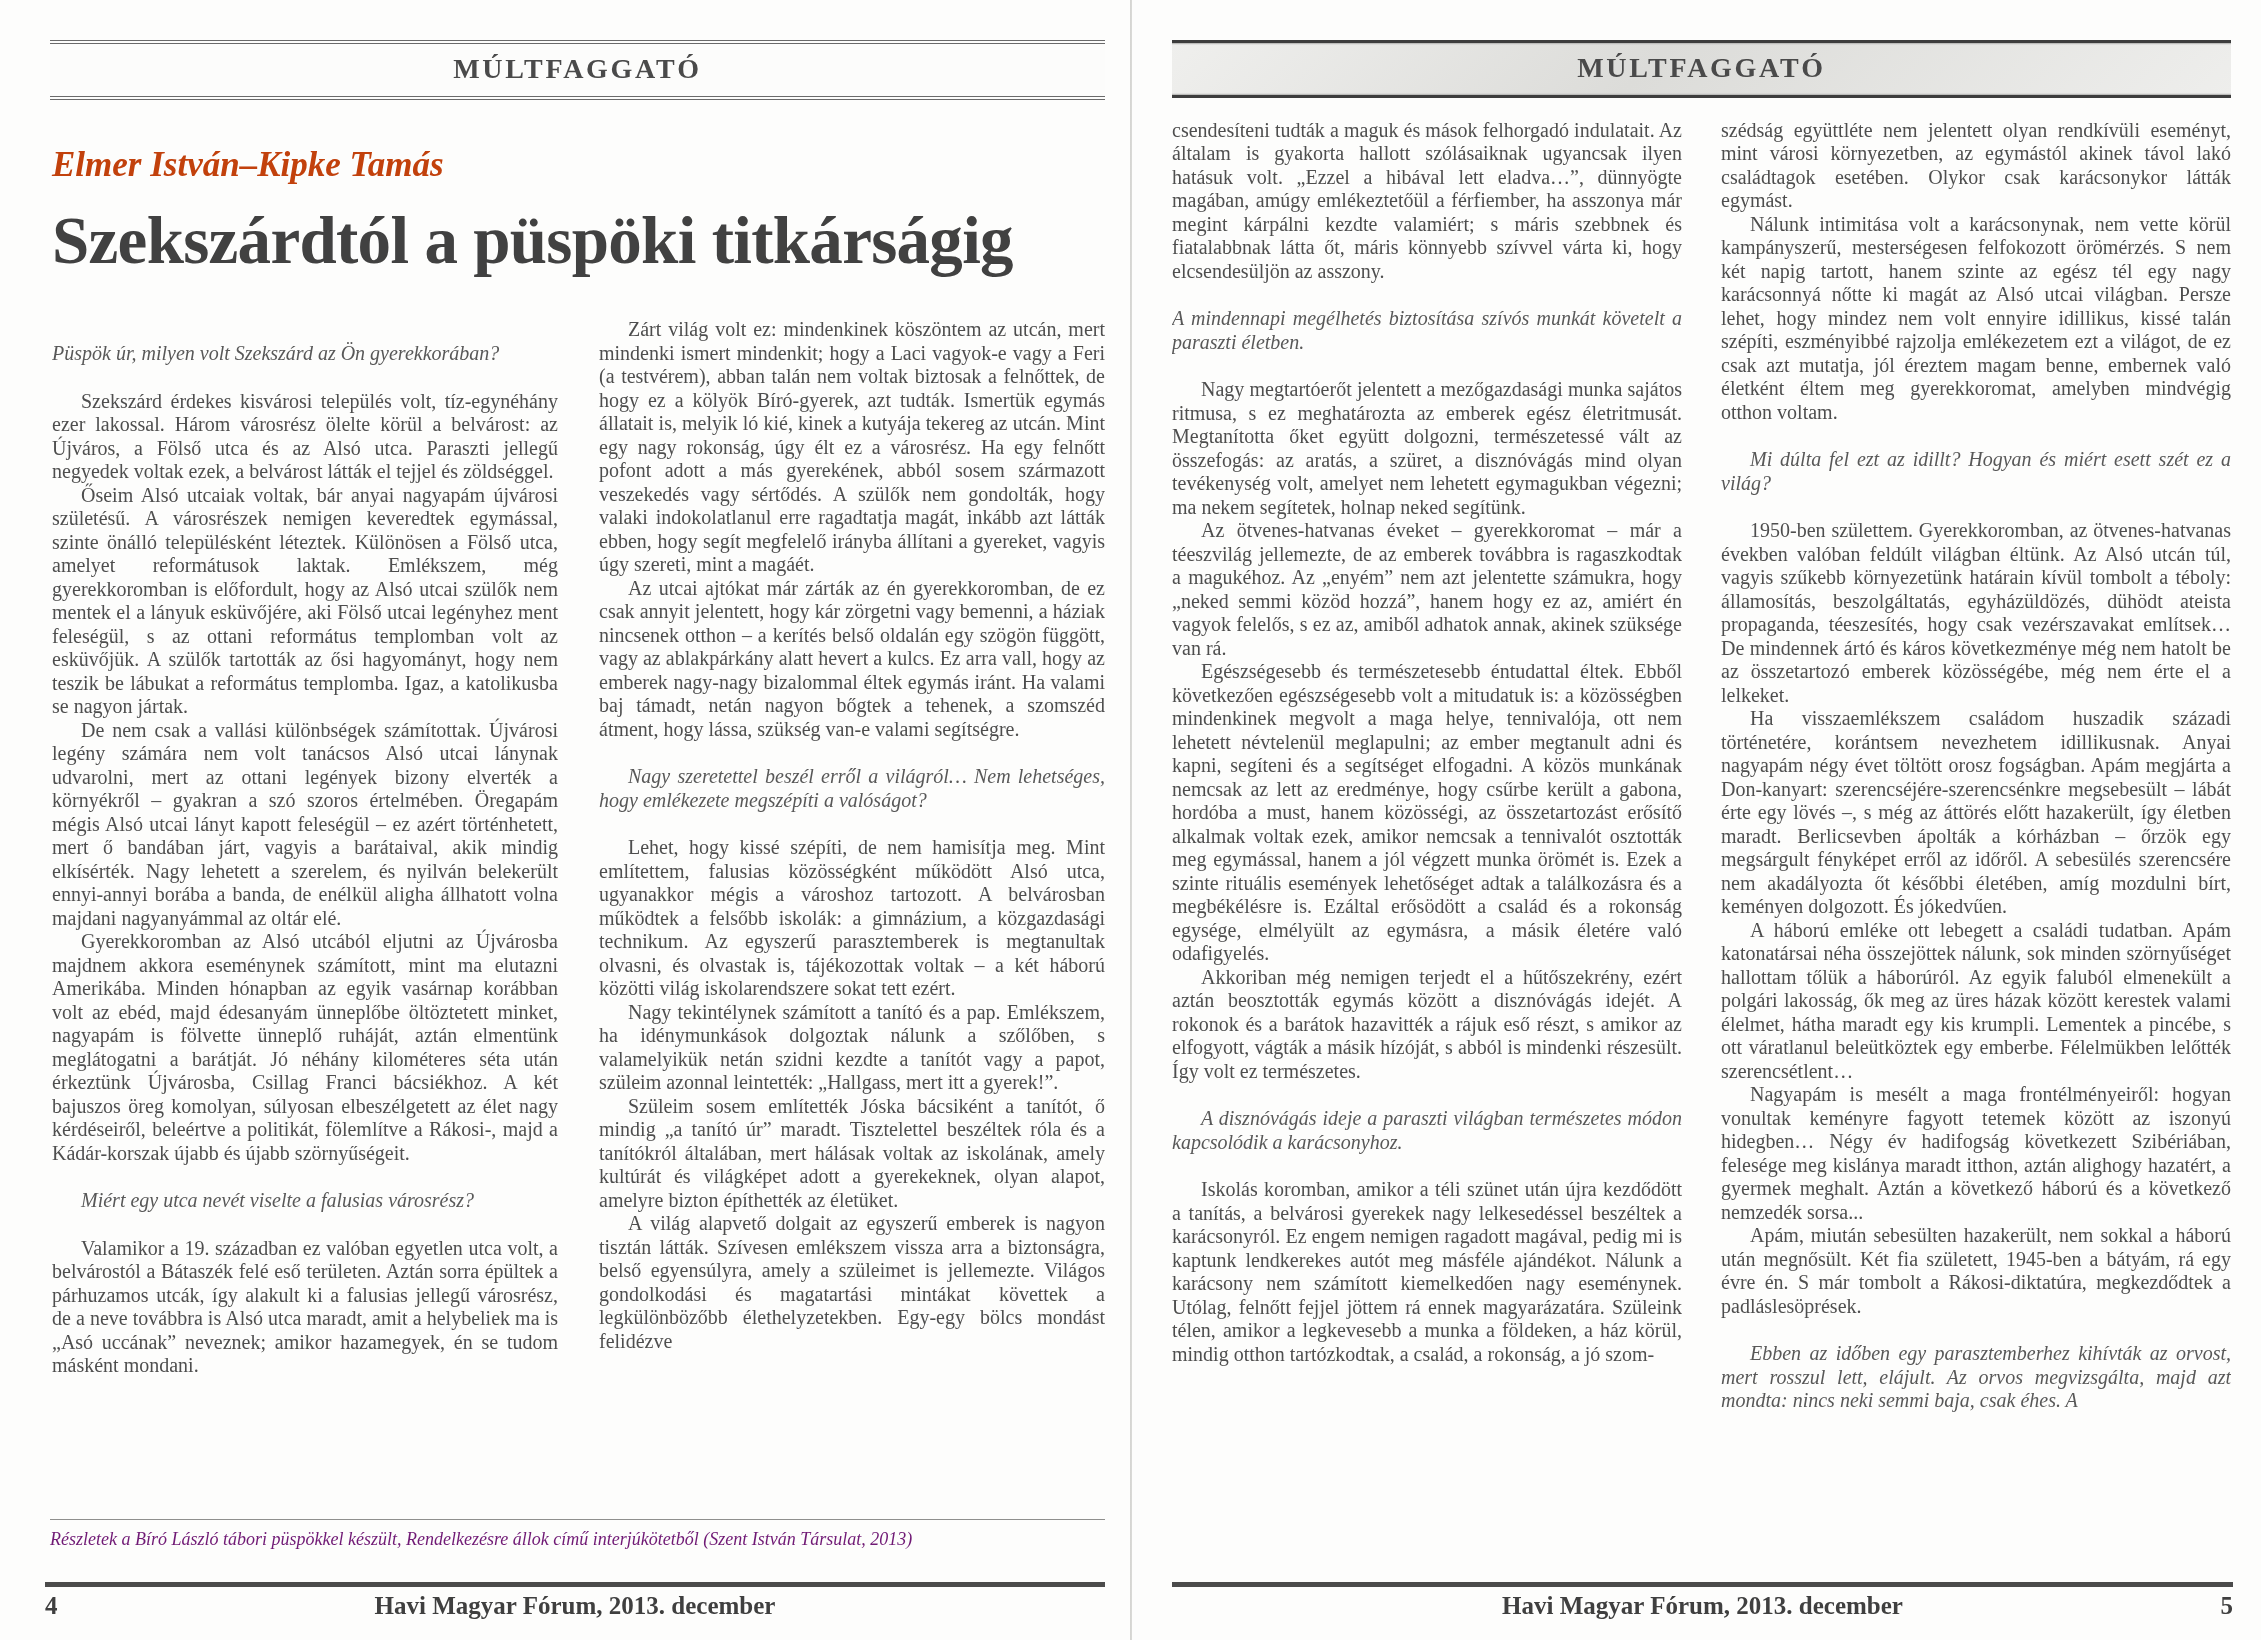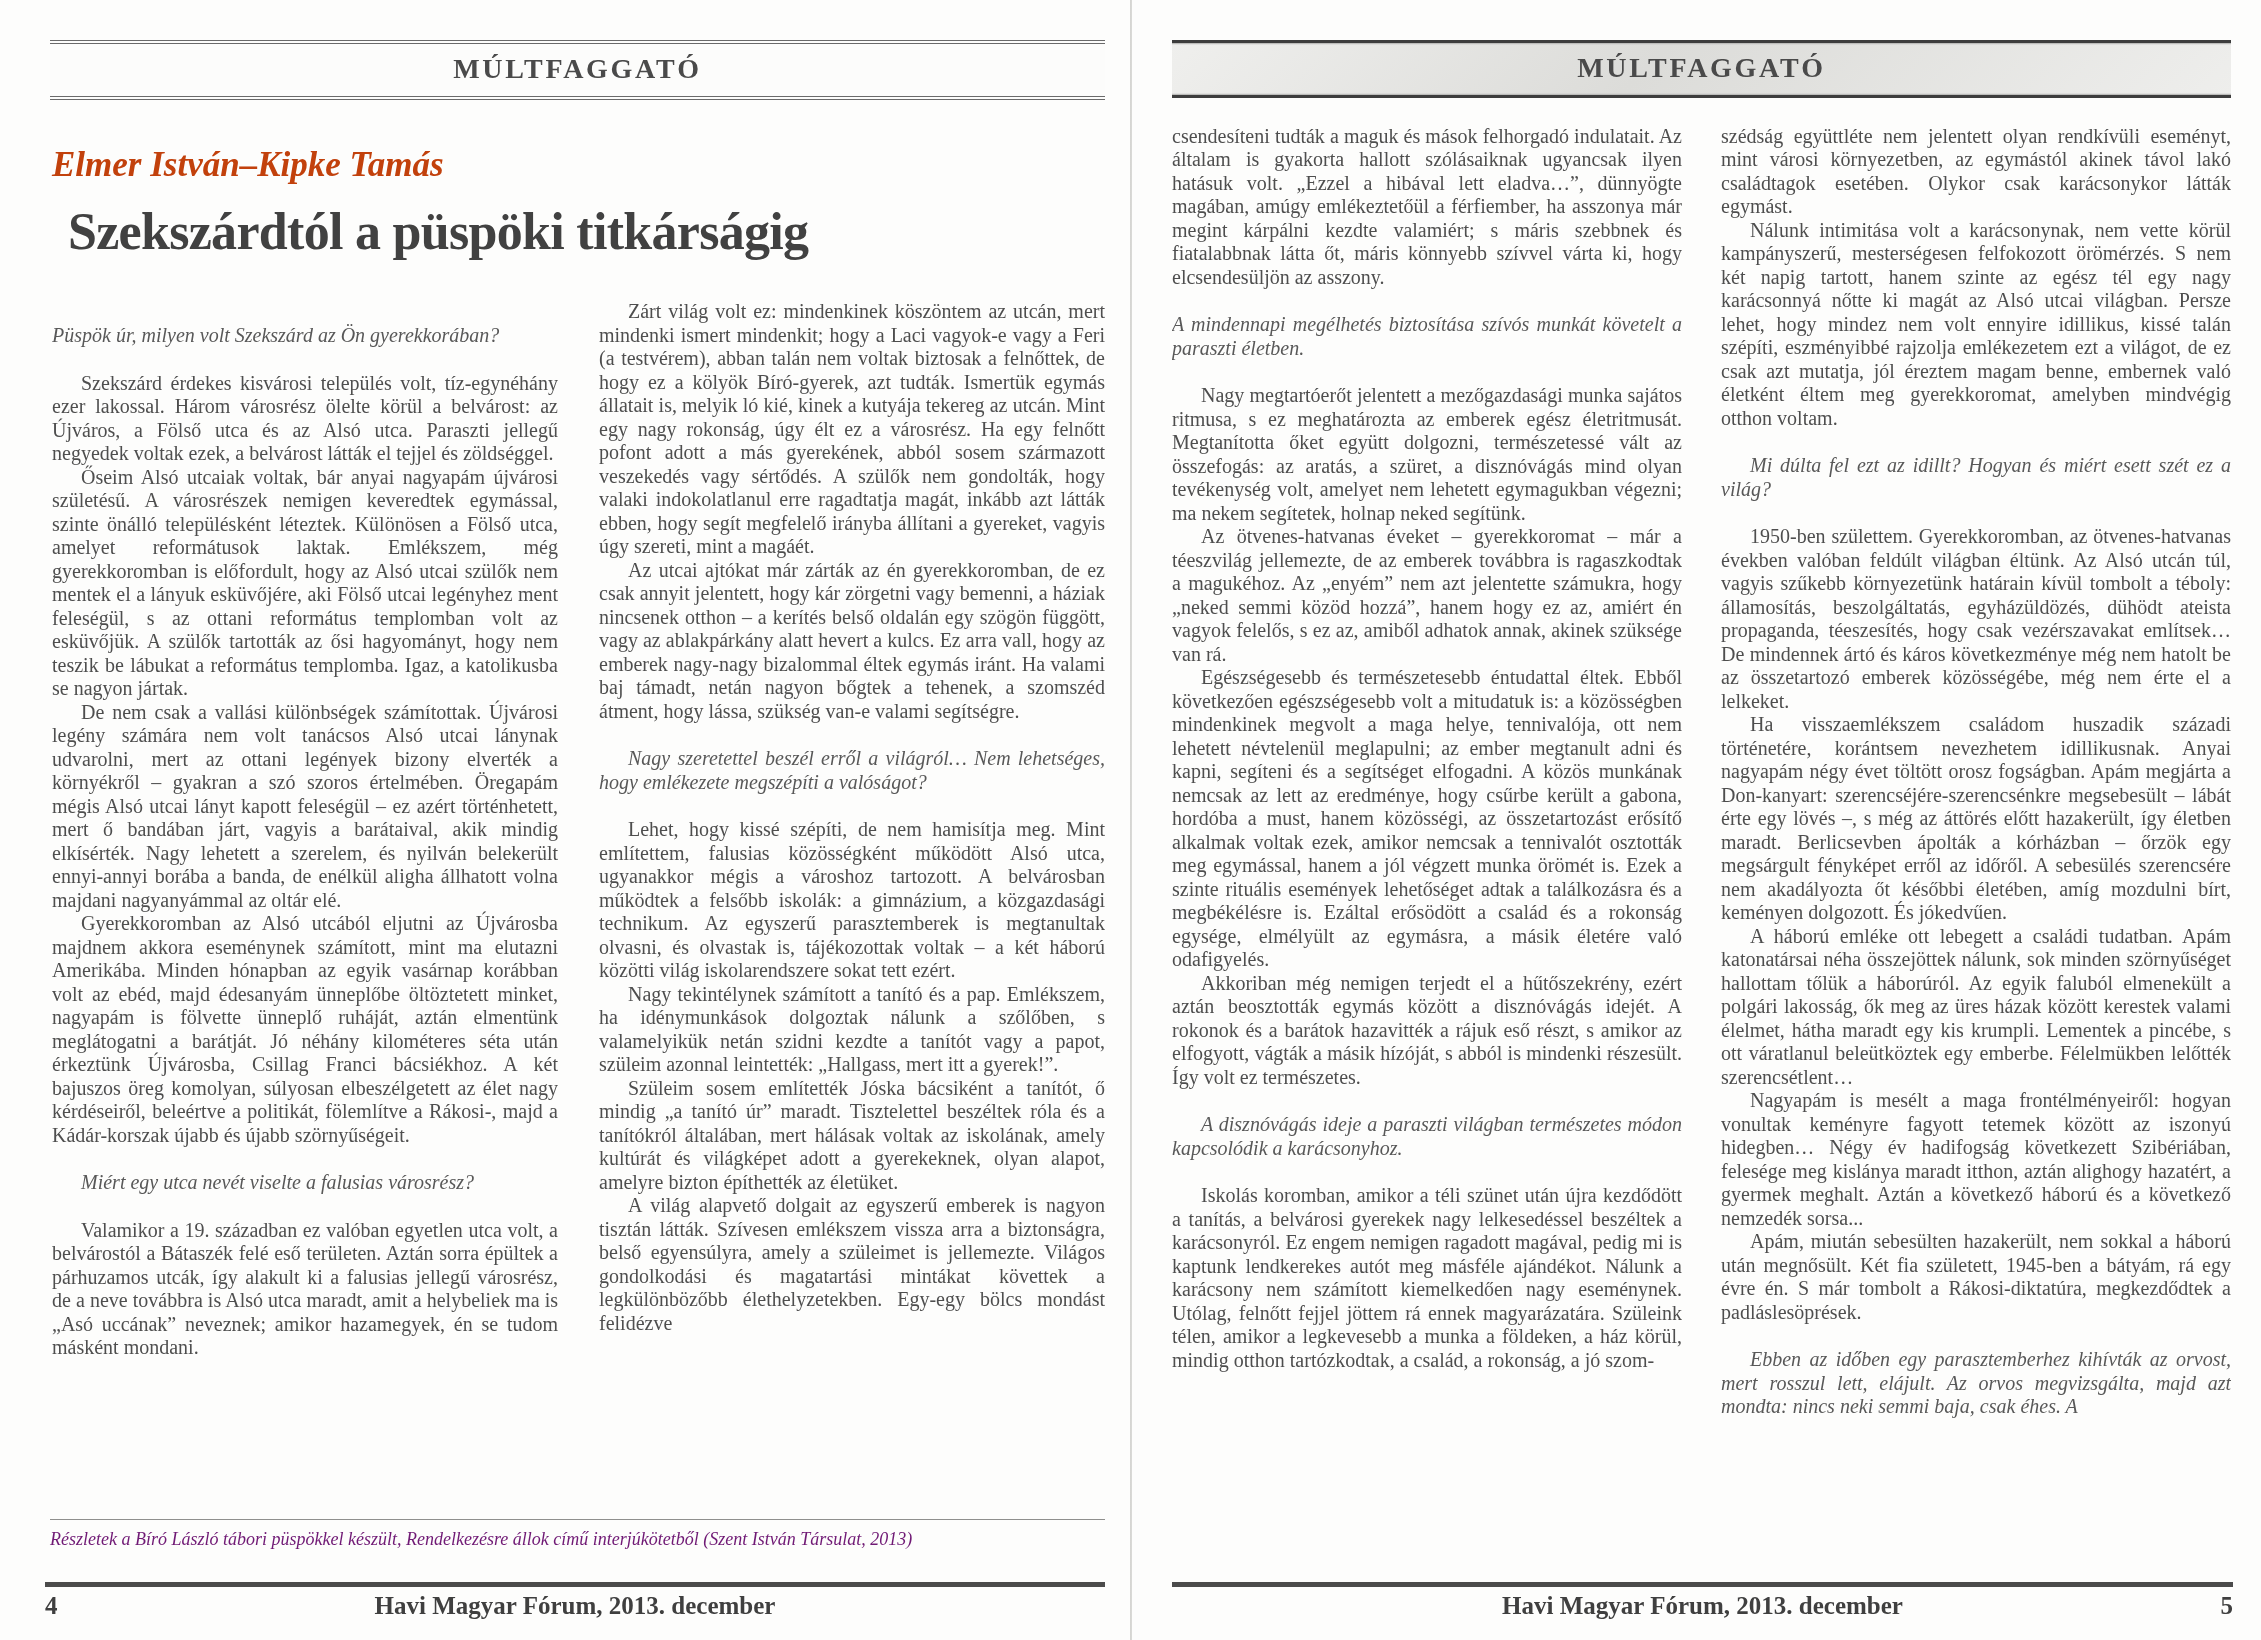--- a/index.html
+++ b/index.html
@@ -37,28 +37,28 @@
     box-shadow:inset 0 1.3px 0 #bcbcba, inset 0 -1.3px 0 #bcbcba;
   }
   
   .title-block{margin:45px 27px 0 52px;}
   .author{
     font-style:italic;font-weight:bold;
     font-size:35px;color:#c2410c;
     margin:0 0 17.3px 0;
   }
   .article-title{
-    margin:16px;
-    font-size:52px;font-weight:bold;color:#414141;
+    margin:0;
+    font-size:67px;font-weight:bold;color:#414141;
     letter-spacing:-0.7px;white-space:nowrap;
   }
   
   .columns{display:flex;}
   .page-left .columns{margin:39px 27px 0 52px;height:1222px;gap:41px;}
-  .page-right .columns{margin:27px 30px 0 39px;height:1394px;gap:39px;}
+  .page-right .columns{margin:21px 30px 0 39px;height:1394px;gap:39px;}
   .col{flex:1 1 0;overflow:hidden;
     font-size:20px;line-height:1.175;
     text-align:justify;
     hyphens:auto;-webkit-hyphens:auto;
   }
   .pg{margin:0;text-indent:29px;}
   .pg.cont{text-indent:0;}
   .pg.question{font-style:italic;color:#585858;margin:24px 0;}
   .pg.question-cont{font-style:italic;color:#585858;margin:24px 0;text-indent:0;}
   

